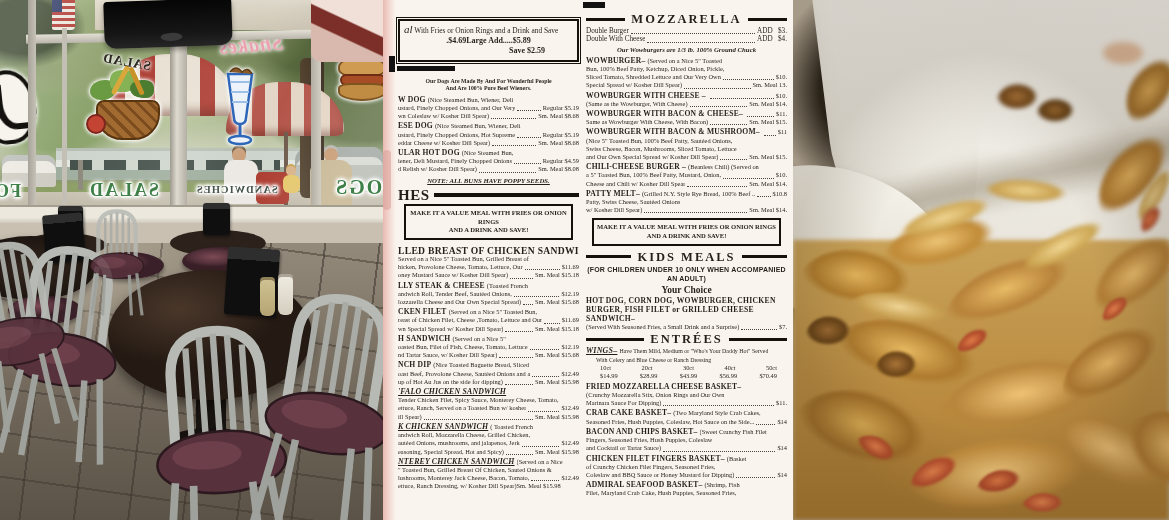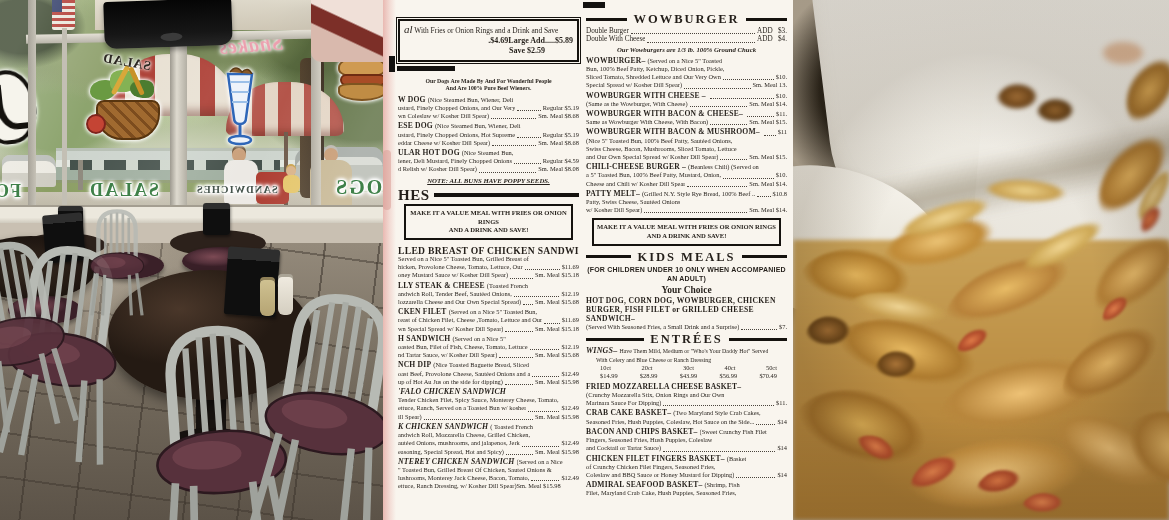--- a/index.html
+++ b/index.html
@@ -109,26 +109,26 @@
 .rem-r{position:absolute;left:200px;top:2px;width:22px;height:6px;background:#141210}
 .col{position:absolute;font-size:6.4px;line-height:8.2px;color:#241f1a}
 .col.l{left:15px;top:19px;width:181px}
 .col.r{left:203px;top:11px;width:201px}
 .row{display:flex;align-items:flex-end;white-space:nowrap;overflow:hidden}
 .tx{overflow:hidden}
 .ld{flex:1 1 6px;min-width:5px;border-bottom:1px dotted #4a443c;margin:0 2px 1px 2px}
 .pr{white-space:nowrap}
 .nm{font-weight:bold;font-size:7.6px;letter-spacing:.2px;margin-right:2px}
 .nm.big{font-size:9.6px;letter-spacing:.3px}
-.nm.script{font-style:italic;font-size:7.8px}
+.nm.script{font-style:italic;text-decoration:underline;font-size:7.8px}
 .mi{margin-bottom:2px}
 .banner{border:2px solid #15120e;outline:1px solid #15120e;outline-offset:1px;padding:3px 4px 4px;margin-bottom:16px}
 .banner .b1{font-size:7.4px;font-weight:normal;line-height:10px}
 .banner .lead{font-size:11px;font-style:italic}
-.banner .b2{display:flex;justify-content:flex-end;font-size:8px;font-weight:bold;line-height:10px}
+.banner .b2{display:flex;justify-content:center;font-size:8px;font-weight:bold;line-height:10px}
 .banner .b3{text-align:right;padding-right:28px;font-size:8px;font-weight:bold;line-height:10px}
 .intro{text-align:center;font-weight:bold;font-size:5.8px;line-height:7.4px}
 .note{text-align:center;font-weight:bold;font-style:italic;text-decoration:underline;font-size:6.8px;margin:3px 0 6px}
 .bighead{display:flex;align-items:center;margin:6px 0 5px}
 .bighead .t{font-weight:bold;font-size:15px;letter-spacing:.5px;margin-right:4px}
 .bighead .rl{flex:1;height:4px;background:#15120e}
 .vbox{border:2px solid #15120e;text-align:center;font-weight:bold;font-size:6.6px;line-height:8.6px;padding:3px 2px;margin:4px 6px 7px}
 .secthead{display:flex;align-items:center;margin:4px 0 4px}
 .secthead .rl{flex:1;height:3px;background:#15120e}
 .secthead .t{font-weight:bold;font-size:12.5px;letter-spacing:2px;margin:0 6px}
@@ -492,21 +492,21 @@
               <span class="tx">ettuce, Ranch Dressing,  w/ Kosher Dill Spear)</span>
               <span class="pr">Sm. Meal $15.98</span>
             </div>
           </div>
         </div>
     </div>
 
     <div class="col r">
       <div class="secthead">
         <span class="rl"></span>
-          <span class="t">WOWBURGER</span>
+          <span class="t">MOZZARELLA</span>
           <span class="rl"></span>
       </div>
       <div class="addrow">
           <div class="row">
             <span class="tx">Double Burger</span>
             <span class="ld"></span>
             <span class="pr">ADD&nbsp;&nbsp;&nbsp;$3.</span>
           </div>
           <div class="row">
             <span class="tx">Double With Cheese</span>

